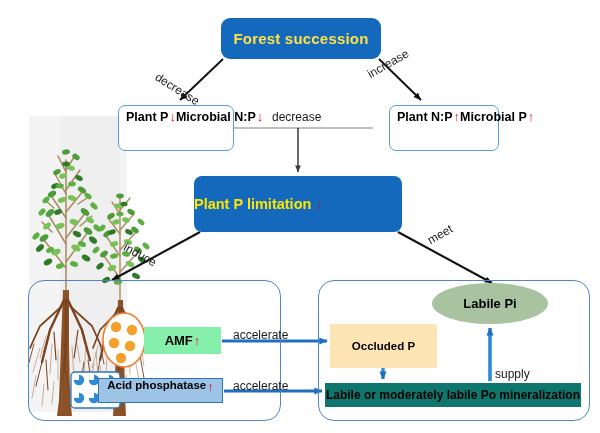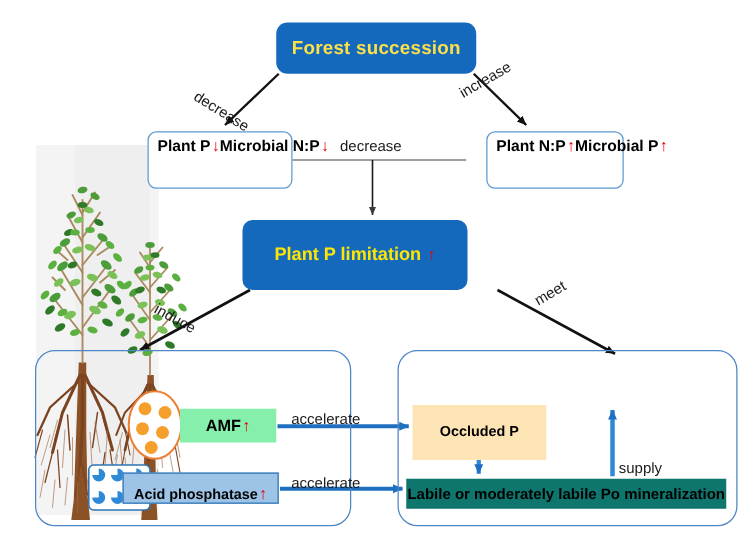--- a/index.html
+++ b/index.html
@@ -26,42 +26,42 @@
   .smallbox .ln{white-space:nowrap;display:flex;align-items:baseline;}
   .lbox{left:118px;top:105px;width:116px;height:46px;}
   .rbox{left:373px;top:105px;width:110px;height:46px;margin-left:16px;}
 
   .up,.dn{color:#e8000d;font-weight:bold;padding-left:1px;}
   .up{font-size:13px;}
   .dn{font-size:13px;}
 
   
   .midbox{
-    left:194px;top:176px;width:180px;height:56px;
+    left:194px;top:176px;width:208px;height:56px;
     background:#1569bd;border-radius:8px;
-    display:flex;flex-direction:column;align-items:center;justify-content:center;
+    display:flex;flex-direction:column;align-items:flex-start;justify-content:center;
     color:#ffe500;font-weight:bold;font-size:14.5px;line-height:1.3;
   }
   .midbox .ln{white-space:nowrap;}
 
   
   .panel{border:1.3px solid #4f86c6;border-radius:16px;background:transparent;}
   #panelL{left:28px;top:280px;width:253px;height:141px;}
   #panelR{left:318px;top:280px;width:272px;height:141px;}
 
   
   .amfbox{
     left:144px;top:327px;width:77px;height:27px;background:#86efac;
     display:flex;align-items:center;justify-content:center;
     font-weight:bold;font-size:13px;
   }
   .apbox{
     left:98px;top:378px;width:125px;height:25px;background:#9dc3e6;
     border:1.3px solid #2e75b6;
-    display:flex;align-items:flex-end;justify-content:center;
+    display:flex;align-items:flex-start;justify-content:center;
     font-weight:bold;font-size:11.5px;
   }
   .occbox{
     left:330px;top:324px;width:107px;height:44px;background:#fce4b5;
     display:flex;flex-direction:column;align-items:center;justify-content:center;
     font-weight:bold;font-size:11.5px;line-height:1.25;text-align:right;
   }
   .pominbox{
     left:325px;top:383px;width:256px;height:24px;background:#0f766e;
     display:flex;align-items:center;justify-content:center;
@@ -388,20 +388,23 @@
   <div class="abs amfbox">
     <span>AMF</span>
     <span class="up">↑</span>
   </div>
 
   <div class="abs apbox">
     <span>Acid phosphatase</span>
     <span class="up">↑</span>
   </div>
 
+  <div class="abs labileellipse">
+    <span>Labile Pi</span>
+  </div>
 
   <div class="abs occbox">
     <span>Occluded P</span>
   </div>
 
   <div class="abs pominbox">
     <span>Labile or moderately labile Po mineralization</span>
   </div>
 
   <div class="abs elabel rot-r" id="lbl-decrease">decrease</div>

